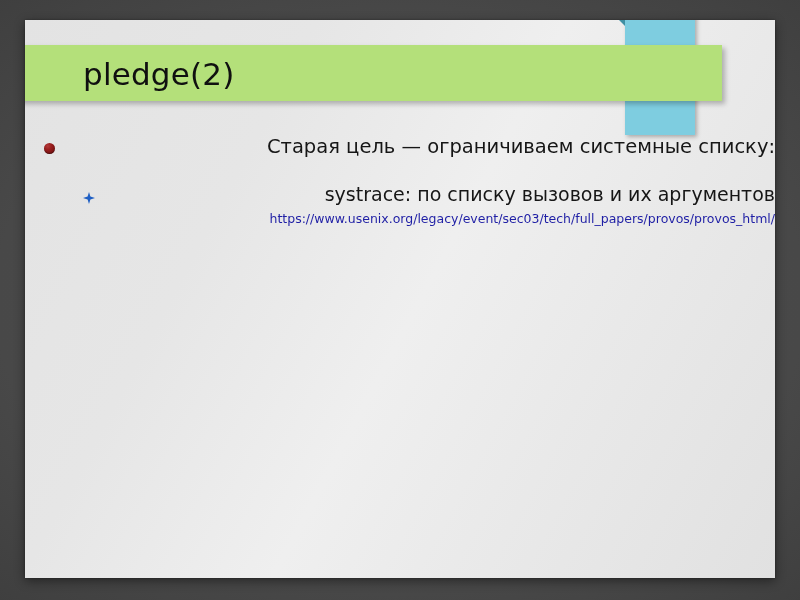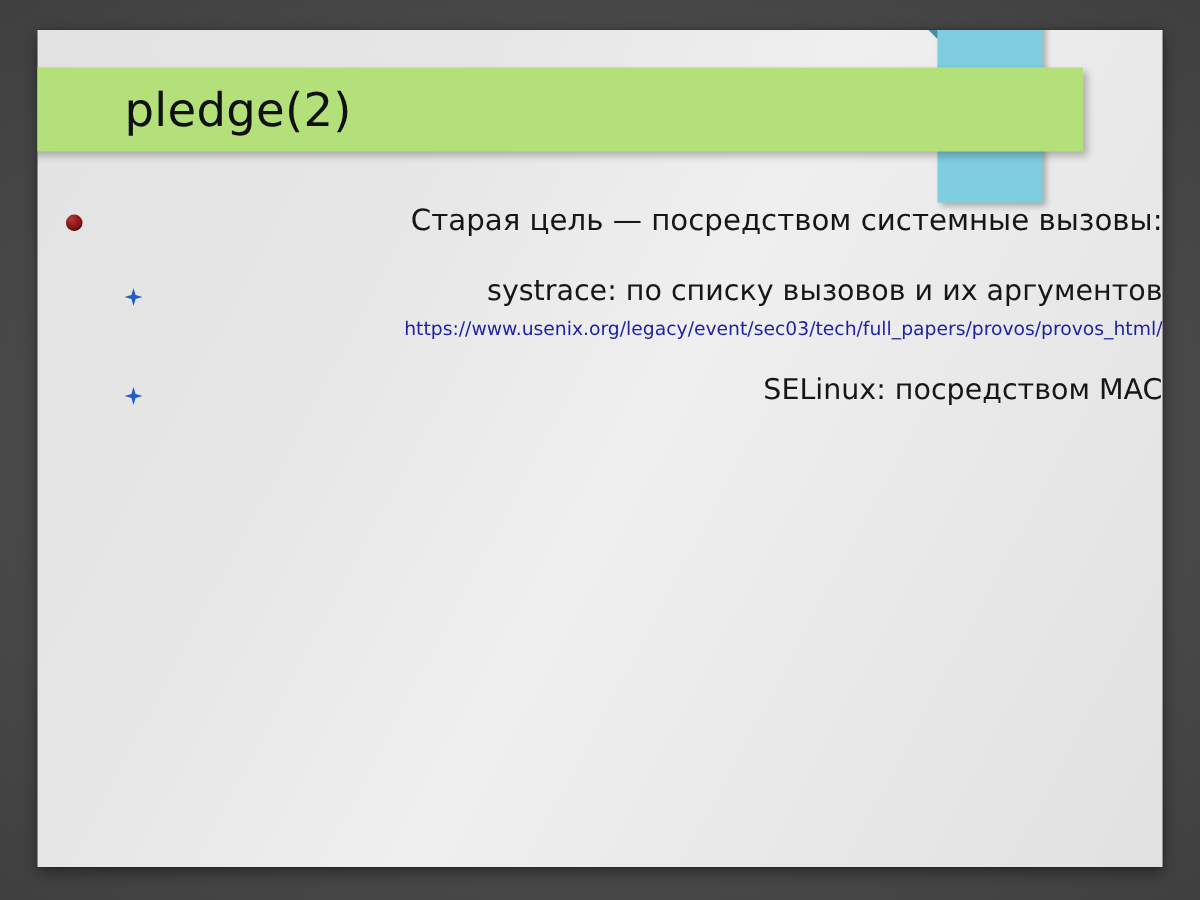--- a/index.html
+++ b/index.html
@@ -155,36 +155,28 @@
   <div class="deco-blue-fold"></div>
 
   <div class="title-band"></div>
 
   <div class="title-text">pledge(2)</div>
 
   <div class="body">
 
     <div class="lvl1">
       <span class="bullet"></span>
-      <span class="text">Старая цель — посредством системные вызовы:</span>
+      <span class="text">Старая цель — ограничиваем системные списку:</span>
     </div>
 
     <div class="lvl2 spacer-lvl2">
       <span class="bullet">
         <svg width="12" height="12" viewBox="0 0 12 12">
           <path d="M6 0 L7.4 4.6 L12 6 L7.4 7.4 L6 12 L4.6 7.4 L0 6 L4.6 4.6 Z" fill="#1f5fc4"></path>
         </svg>
       </span>
       <span class="text">systrace: по списку вызовов и их аргументов</span>
       <div class="url">https://www.usenix.org/legacy/event/sec03/tech/full_papers/provos/provos_html/</div>
     </div>
 
-    <div class="lvl2 spacer-lvl2">
-      <span class="bullet">
-        <svg width="12" height="12" viewBox="0 0 12 12">
-          <path d="M6 0 L7.4 4.6 L12 6 L7.4 7.4 L6 12 L4.6 7.4 L0 6 L4.6 4.6 Z" fill="#1f5fc4"></path>
-        </svg>
-      </span>
-      <span class="text">SELinux: посредством MAC</span>
-    </div>
 
   </div>
 </div>
 
 </body></html>

